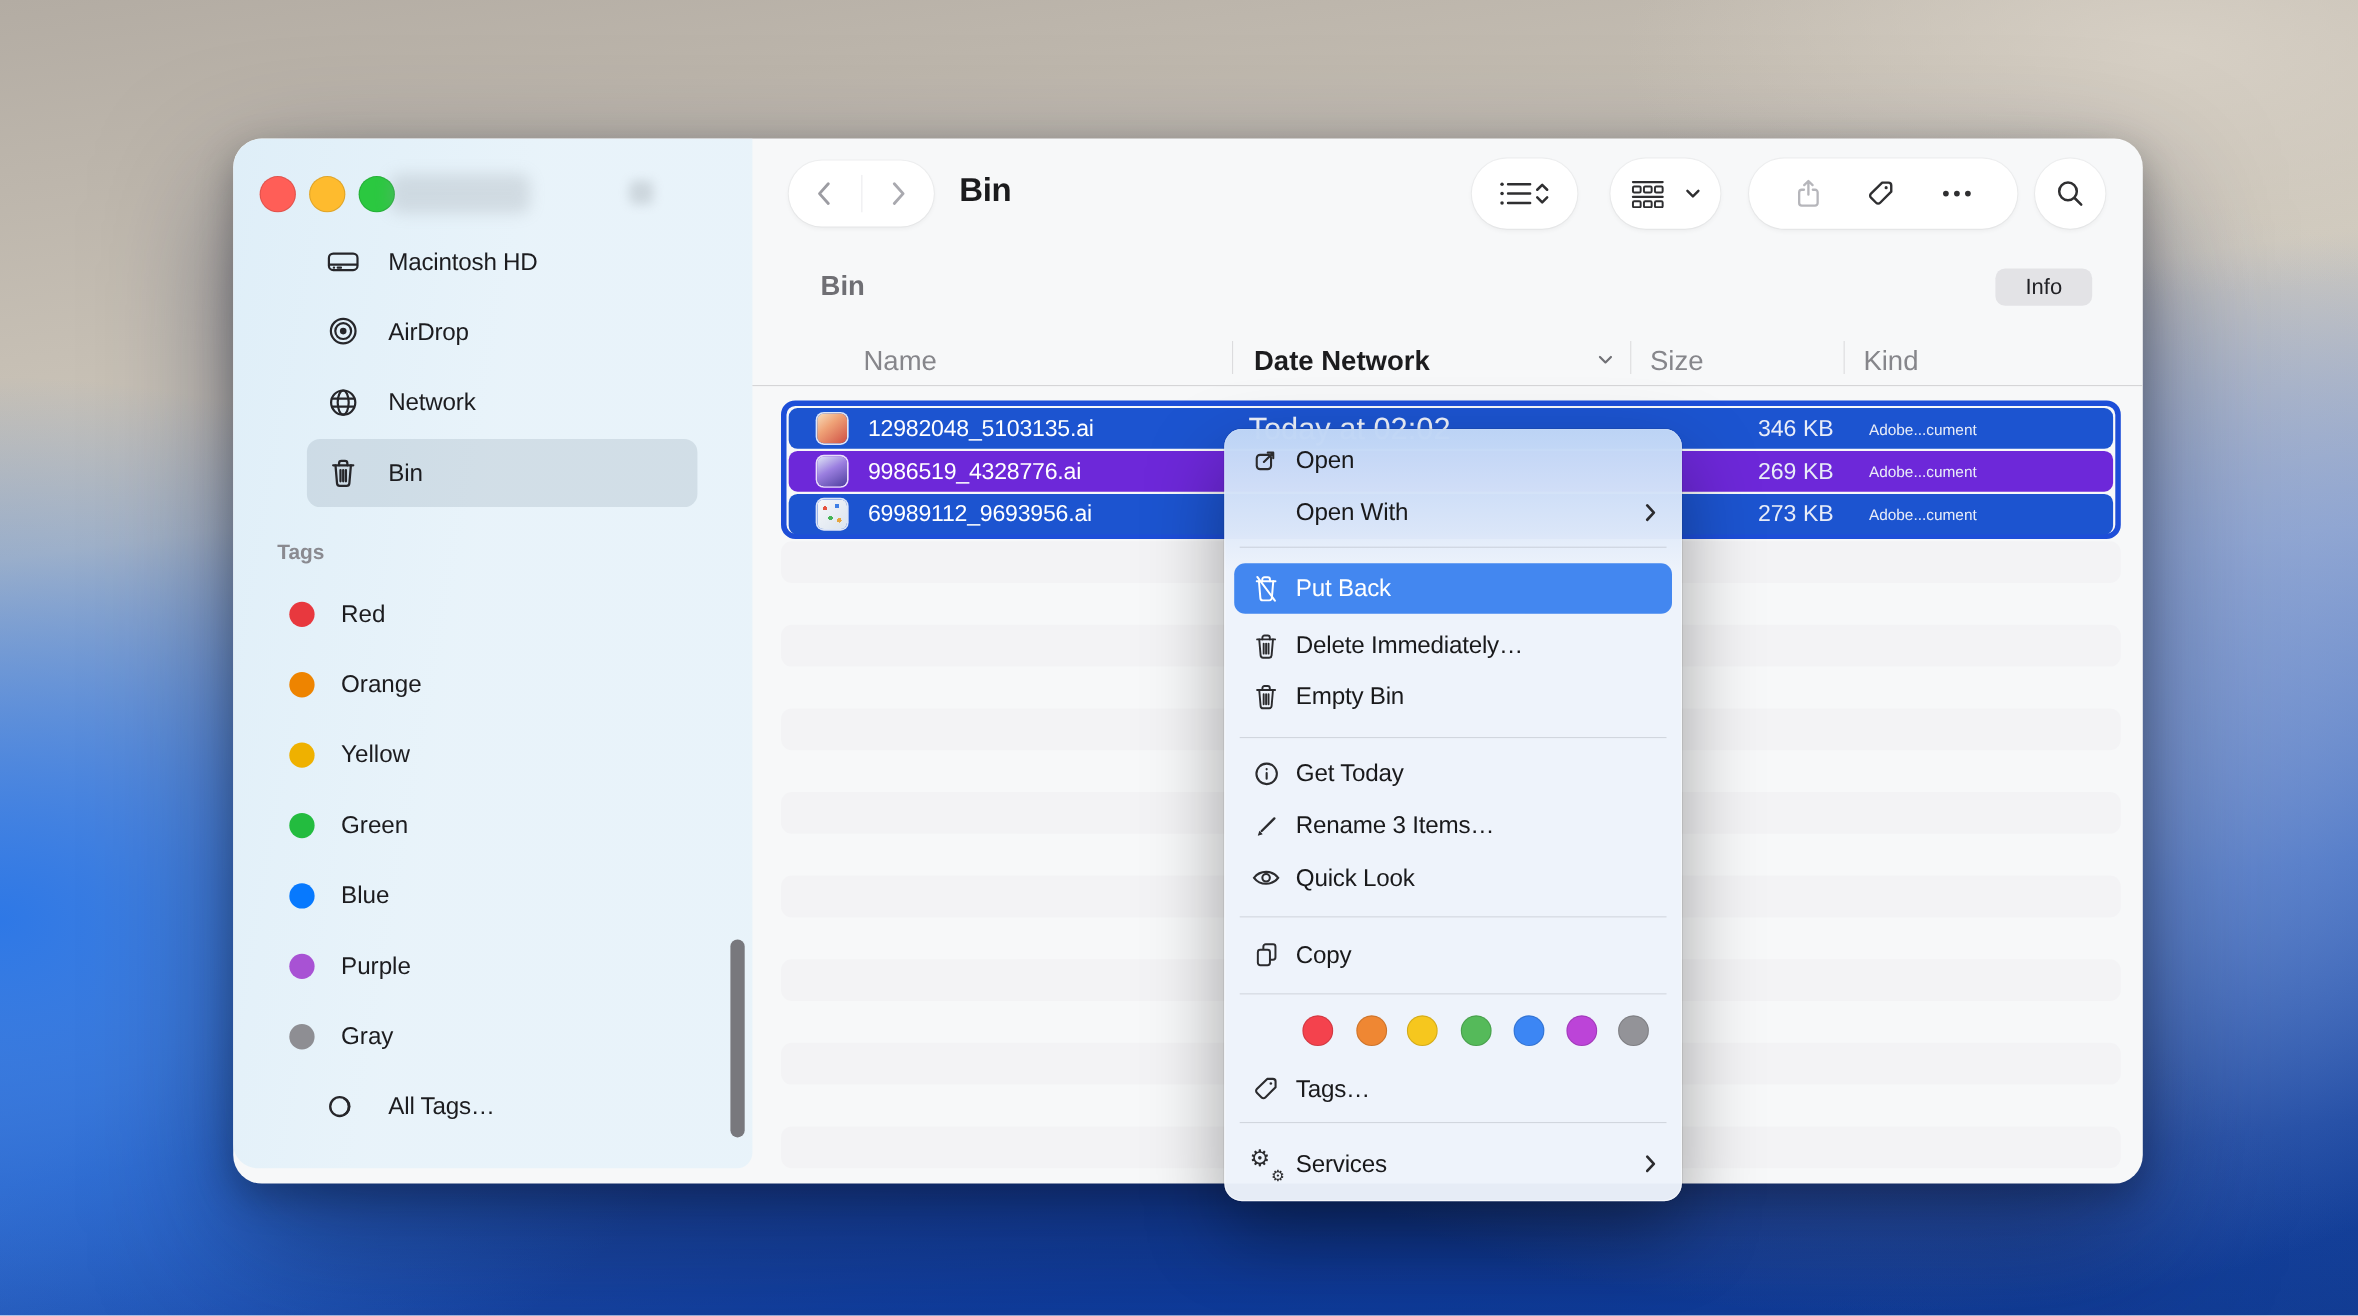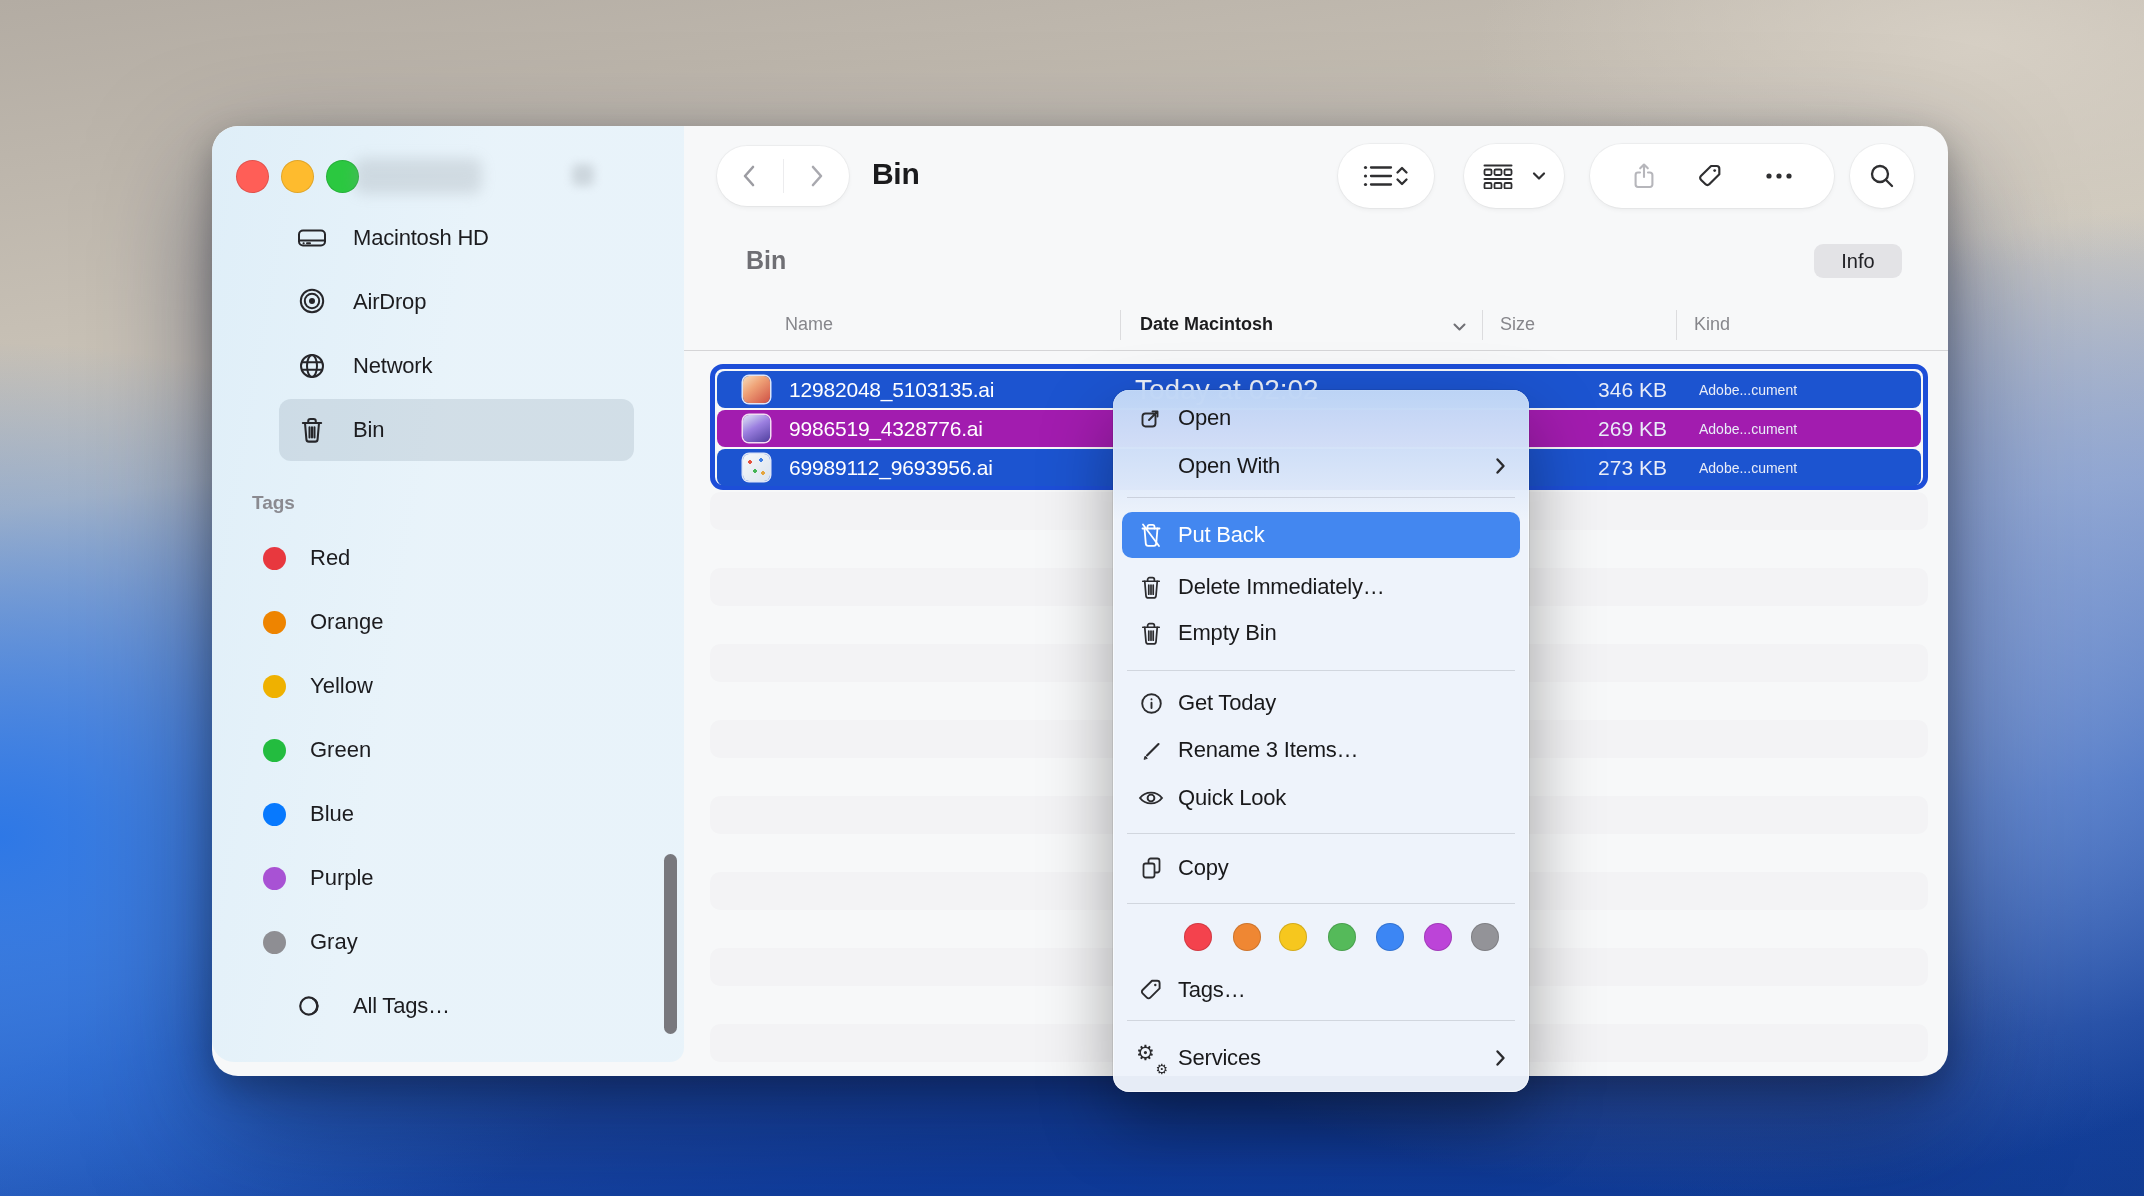--- a/index.html
+++ b/index.html
@@ -47,21 +47,21 @@
     display:flex; align-items:center; justify-content:space-evenly;
     box-shadow:0 0 0 1px rgba(0,0,0,.035), 0 2px 5px rgba(0,0,0,.05); }
   .nav-pill { left:33px; top:20px; width:132px; height:60px; border-radius:30px; }
   .nav-div { width:1px; height:34px; background:#ececee; }
   .tb-title { position:absolute; left:188px; top:31px; font-size:30px; font-weight:700; color:#1b1b1d; letter-spacing:-.3px; }
   .pill-list { left:654px; width:96px; } .pill-group { left:780px; width:100px; }
   .pill-wide { left:906px; width:244px; } .pill-search { left:1166px; width:64px; border-radius:50%; }
   .sec-title { position:absolute; left:62px; top:120px; font-size:25px; font-weight:700; color:#6f6f74; }
   .empty-badge { position:absolute; left:1130px; top:118px; width:88px; height:34px; border-radius:9px;
     background:#e3e3e6; display:flex; align-items:center; justify-content:center; font-size:20px; color:#212125; }
-  .col-label { position:absolute; top:188px; font-size:18px; color:#86868b; }
+  .col-label { position:absolute; top:188px; font-size:25px; color:#86868b; }
   .col-label.sorted { font-weight:700; color:#1c1c1e; }
   .col-sep { position:absolute; top:184px; width:1px; height:30px; background:#dcdcde; }
   .hdr-line { position:absolute; left:0; right:0; top:224px; height:1px; background:#d5d5d7; }
   .stripe { position:absolute; left:26px; width:1218px; height:38px; border-radius:10px; background:#f3f3f5; }
 
   .sel-group { position:absolute; left:26px; top:238px; width:1218px; height:126px;
     border:5px solid #1d4ed8; border-radius:13px; }
   .sel-row { position:absolute; left:2px; right:2px; height:37px; border-radius:8px; background:#1c54d0;
     display:flex; align-items:center; padding-left:26px; }
   .ficon { width:27px; height:27px; border-radius:6px; flex:0 0 27px; box-shadow:0 0 0 1.5px rgba(255,255,255,.85); }
@@ -263,40 +263,40 @@
         <svg width="26" height="26" viewBox="0 0 26 26" fill="none" stroke="#2f2f31" stroke-width="2.3" stroke-linecap="round">
             <circle cx="11" cy="11" r="8"></circle>
             <path d="M17 17 L23 23"></path>
           </svg>
       </div>
 
       <div class="sec-title">Bin</div>
       <div class="empty-badge">Info</div>
 
       <div class="col-label" style="left:101px">Name</div>
-      <div class="col-label sorted" style="left:456px">Date Macintosh</div>
+      <div class="col-label sorted" style="left:456px">Date Network</div>
       <svg style="position:absolute; left:768px; top:196px" width="15" height="10" viewBox="0 0 15 10" fill="none" stroke="#707075" stroke-width="2" stroke-linecap="round" stroke-linejoin="round">
           <path d="M2.5 2.5 L7.5 7.5 L12.5 2.5"></path>
         </svg>
       <div class="col-label" style="left:816px">Size</div>
       <div class="col-label" style="left:1010px">Kind</div>
       <div class="col-sep" style="left:436px"></div>
       <div class="col-sep" style="left:798px"></div>
       <div class="col-sep" style="left:992px"></div>
       <div class="hdr-line"></div>
 
       <div class="sel-group">
         <div class="sel-row" style="top: 2px; background: rgb(28, 84, 208);">
           <span class="ficon f1"></span>
           <span class="fname">12982048_5103135.ai</span>
           <span class="fdate">Today at 02:02</span>
           <span class="fsize">346 KB</span>
           <span class="fkind">Adobe...cument</span>
         </div>
-        <div class="sel-row" style="top: 41px; background: #a21caf;">
+        <div class="sel-row" style="top: 41px; background: #6d28d9;">
           <span class="ficon f2"></span>
           <span class="fname">9986519_4328776.ai</span>
           <span class="fsize">269 KB</span>
           <span class="fkind">Adobe...cument</span>
         </div>
         <div class="sel-row" style="top: 80px; background: rgb(28, 84, 208);">
           <span class="ficon f3"></span>
           <span class="fname">69989112_9693956.ai</span>
           <span class="fsize">273 KB</span>
           <span class="fkind">Adobe...cument</span>

